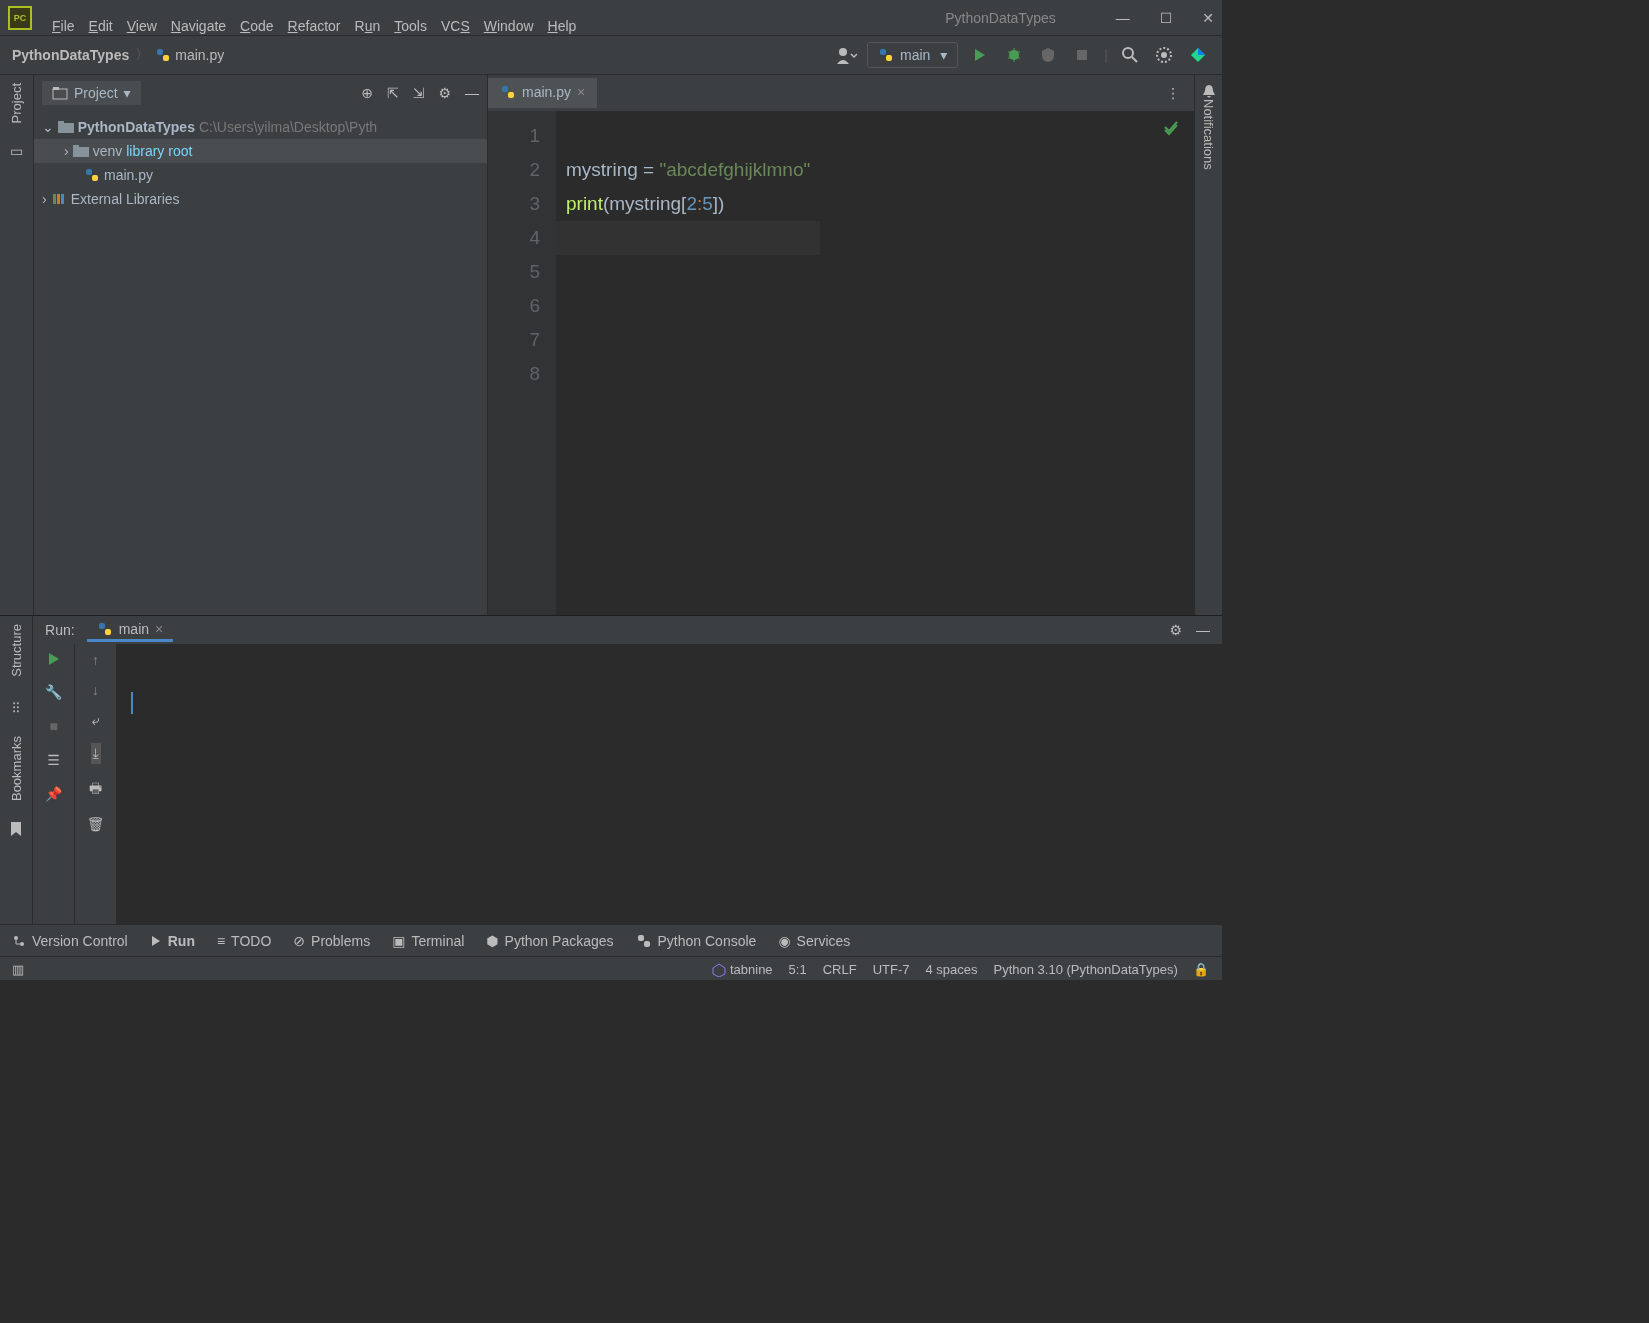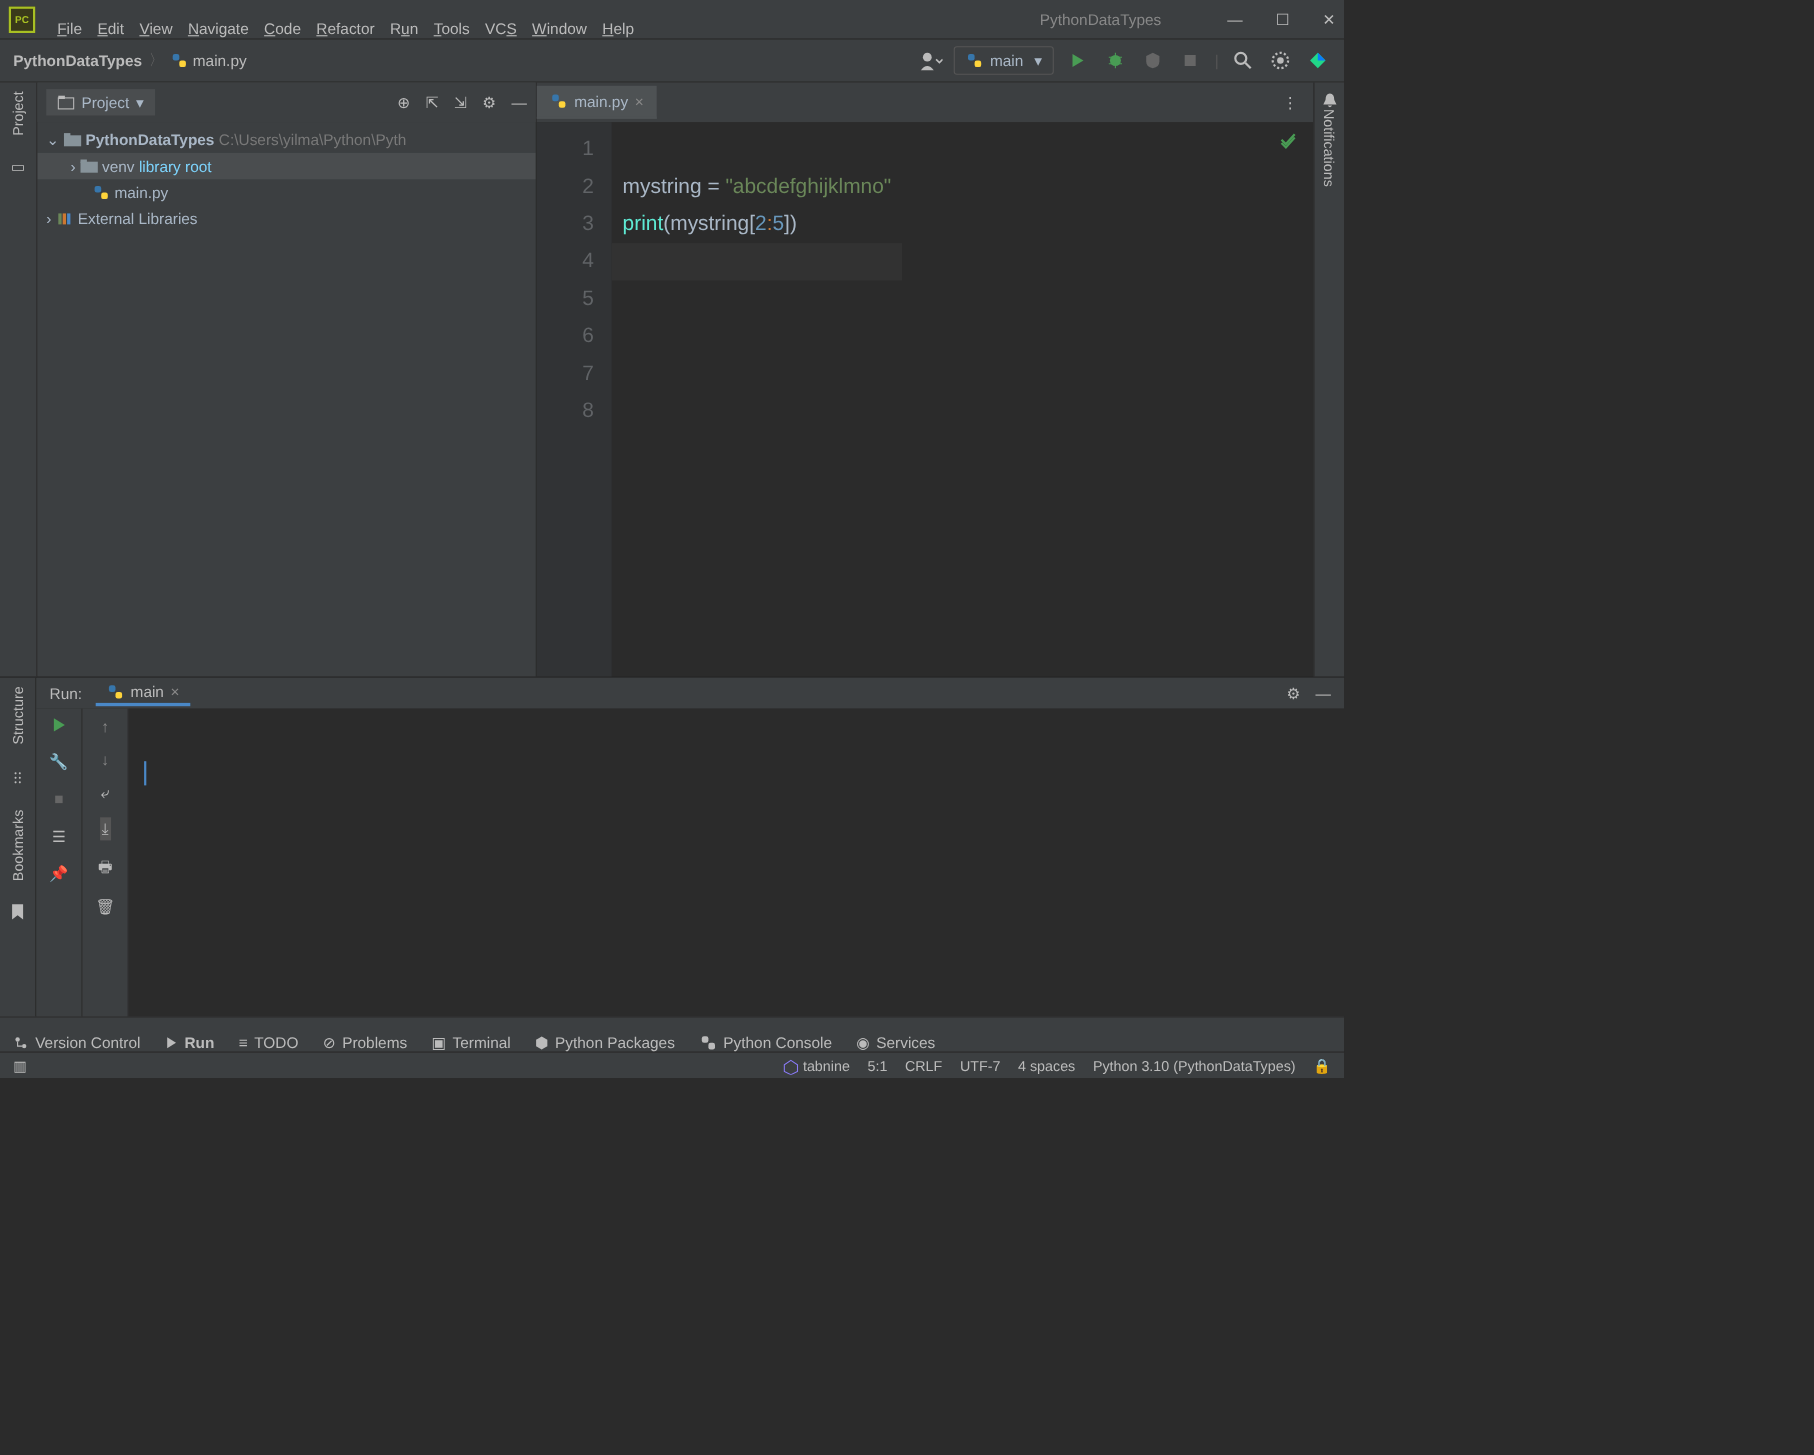--- a/index.html
+++ b/index.html
@@ -28,39 +28,39 @@
 .tree-row { display: flex; align-items: center; padding: 4px 8px; gap: 4px; cursor: pointer; }
 .tree-row.active { background: #4a4d4f; }
 .editor-area { flex: 1; background: #2b2b2b; display: flex; flex-direction: column; }
 .editor-tabs { height: 36px; background: #3c3f41; display: flex; align-items: center; }
 .editor-tab { display: flex; align-items: center; gap: 6px; padding: 6px 12px; background: #4e5254; border-bottom: 2px solid #4e5254; }
 .editor-content { display: flex; flex: 1; font-family: 'Consolas', 'Courier New', monospace; font-size: 19px; position: relative; }
 .gutter { width: 68px; background: #313335; color: #606366; text-align: right; padding: 8px 16px 0 0; line-height: 34px; }
 .code { padding: 8px 10px 0; line-height: 34px; white-space: pre; }
 .code .kw { color: #cc7832; }
 .code .str { color: #6a8759; }
-.code .fn { color: #5eead4; }
+.code .fn { color: #bef264; }
 .code .num { color: #6897bb; }
 .code .op { color: #a9b7c6; }
 .code .id { color: #a9b7c6; }
 .code .curline { background: #323232; display: block; margin: 0 -10px; padding: 0 10px; }
 .check { position: absolute; top: 10px; right: 14px; color: #499c54; }
 .right-rail { width: 28px; background: #3c3f41; display: flex; flex-direction: column; align-items: center; padding-top: 8px; border-left: 1px solid #2b2b2b; }
 .run-header { position: absolute; background: #3c3f41; height: 28px; width: 100%; display: flex; align-items: center; padding: 0 12px; color: #bbbbbb; }
 .run-wrapper { position: relative; width: 100%; display: flex; flex-direction: column; }
 .run-tabs { display: flex; align-items: center; gap: 8px; }
 .run-tab { display: flex; align-items: center; gap: 6px; padding: 2px 10px; border-bottom: 3px solid #4a88c7; }
 .run-header-tools { margin-left: auto; display: flex; gap: 14px; }
 .run-body { display: flex; flex: 1; margin-top: 28px; }
 .run-tools-col { width: 42px; background: #3c3f41; display: flex; flex-direction: column; align-items: center; padding-top: 8px; gap: 18px; border-right: 1px solid #2b2b2b; }
 .run-tools-col2 { width: 42px; background: #3c3f41; display: flex; flex-direction: column; align-items: center; padding-top: 8px; gap: 14px; border-right: 1px solid #2b2b2b; }
 .console { flex: 1; padding: 10px 14px; font-family: 'Consolas', 'Courier New', monospace; font-size: 19px; line-height: 32px; color: #888; overflow: hidden; }
 .console .out { color: #bbbbbb; }
 .console .cursor { display: inline-block; width: 2px; height: 22px; background: #4a88c7; margin-top: 6px; }
-.bottom-tools { height: 32px; background: #3c3f41; display: flex; align-items: flex-end; padding: 0 12px; gap: 22px; border-top: 1px solid #2b2b2b; color: #bbbbbb; }
+.bottom-tools { height: 32px; background: #3c3f41; display: flex; align-items: center; padding: 0 12px; gap: 22px; border-top: 1px solid #2b2b2b; color: #bbbbbb; }
 .bottom-tool { display: flex; align-items: center; gap: 6px; cursor: pointer; }
 .status-bar { height: 26px; background: #3c3f41; display: flex; align-items: center; padding: 0 12px; gap: 16px; color: #bbbbbb; font-size: 13px; border-top: 1px solid #2b2b2b; justify-content: flex-end; }
 .left-rail-2 { width: 34px; background: #3c3f41; display: flex; flex-direction: column; align-items: center; gap: 20px; padding: 8px 0; border-right: 1px solid #2b2b2b; }
 svg { display: block; }
 .sep { color: #666; }
 .folder-icon { width: 16px; height: 14px; }
 .dropdown-arrow { margin-left: 4px; }
 .green { color: #499c54; }
 </style>
 </head>
@@ -188,21 +188,21 @@
       </div>
     </div>
     <div class="tree">
       <div class="tree-row">
         <span>⌄</span>
         <svg class="folder-icon">
             <rect x="0" y="3" width="16" height="10" fill="#87939a"></rect>
             <rect x="0" y="1" width="6" height="3" fill="#87939a"></rect>
           </svg>
         <b>PythonDataTypes</b>
-        <span style="color:#787878">C:\Users\yilma\Python\Pyth</span>
+        <span style="color:#787878">C:\Users\yilma\Desktop\Pyth</span>
       </div>
       <div class="tree-row active" style="padding-left:30px">
         <span>›</span>
         <svg class="folder-icon">
             <rect x="0" y="3" width="16" height="10" fill="#87939a"></rect>
             <rect x="0" y="1" width="6" height="3" fill="#87939a"></rect>
           </svg>
         <span>venv</span>
         <span style="color:#7dd3fc">library root</span>
       </div>

